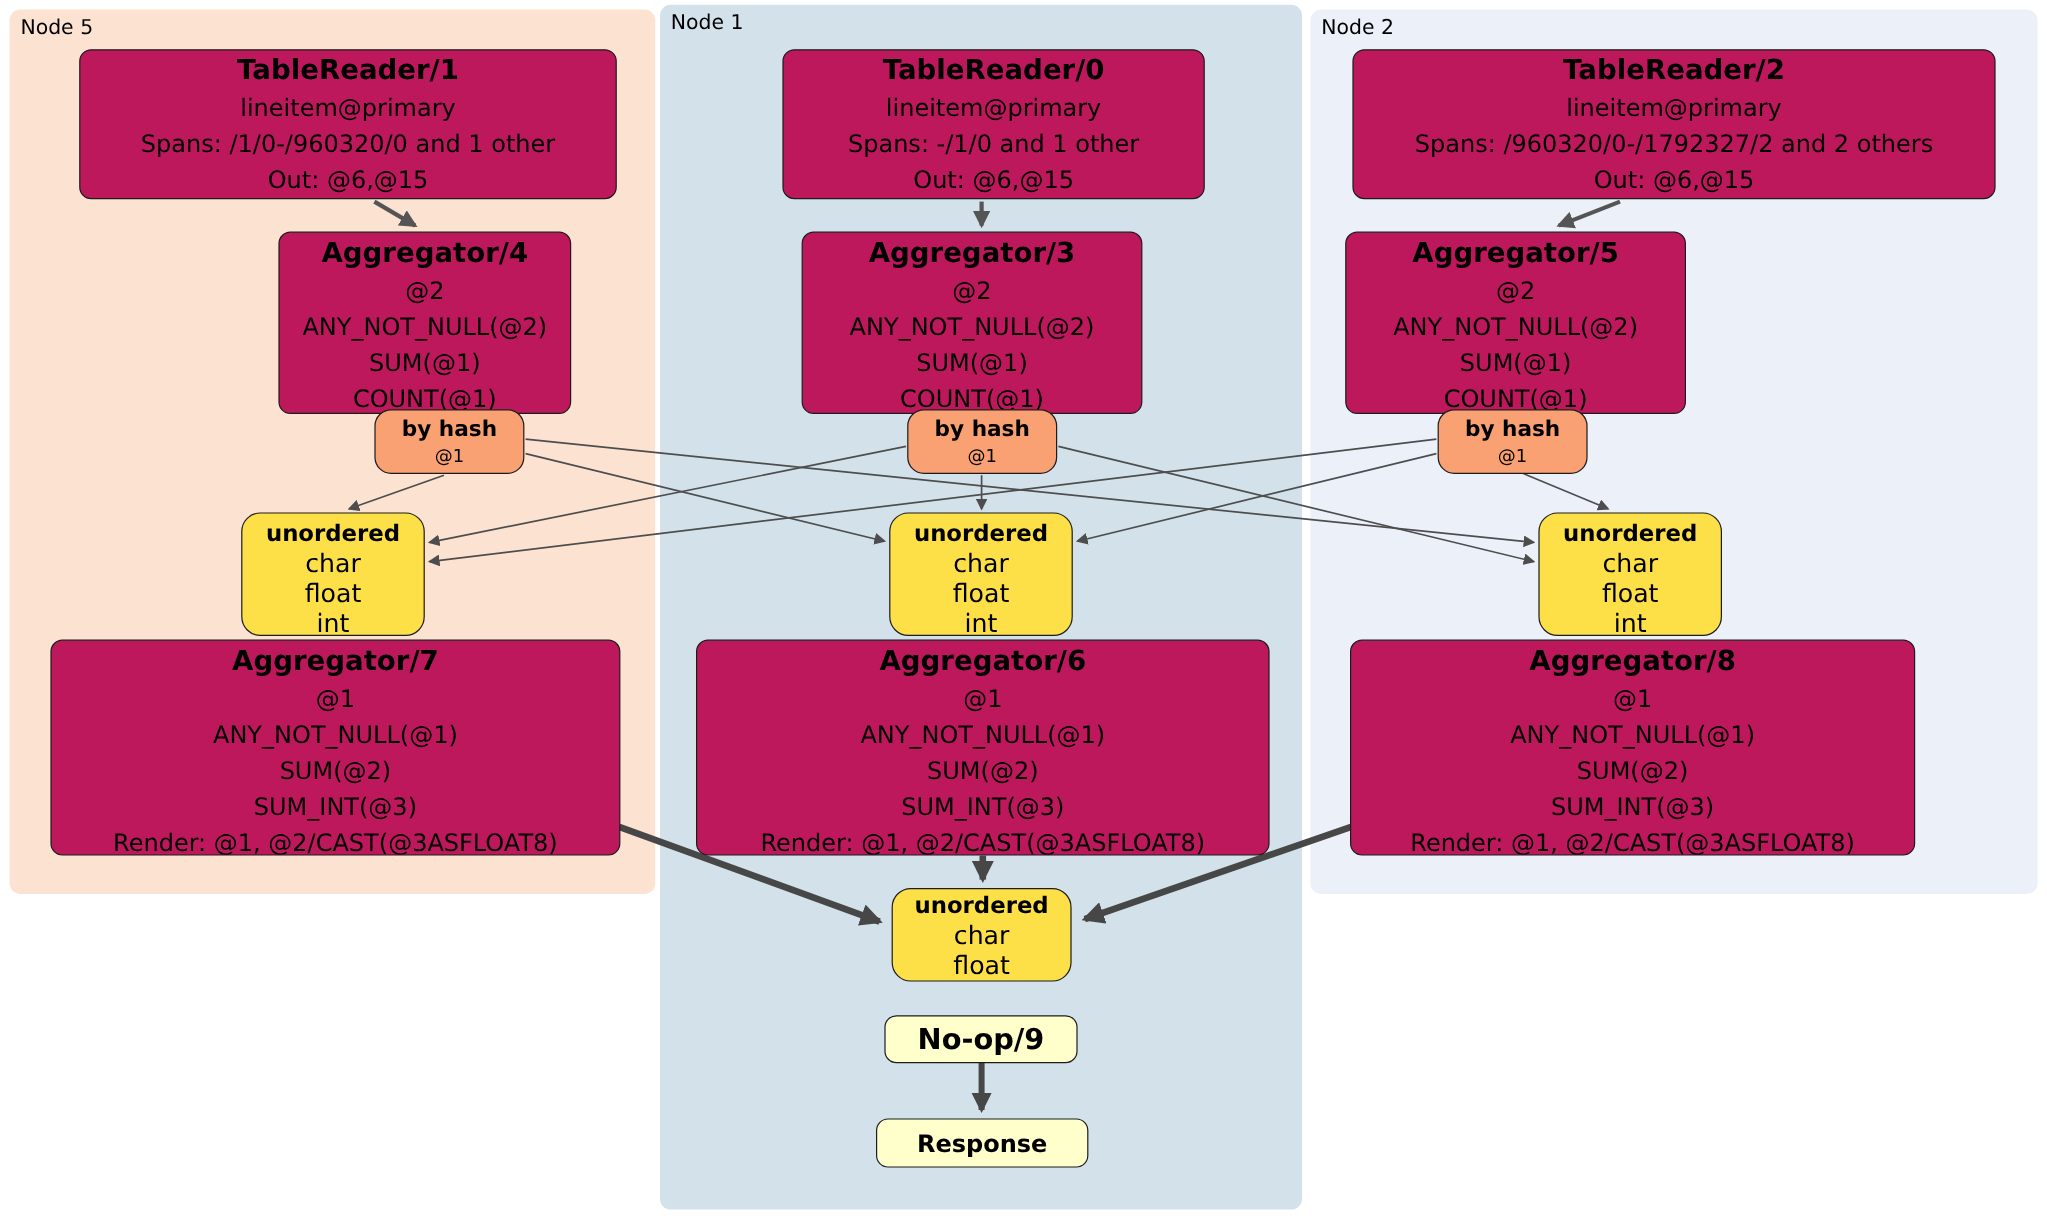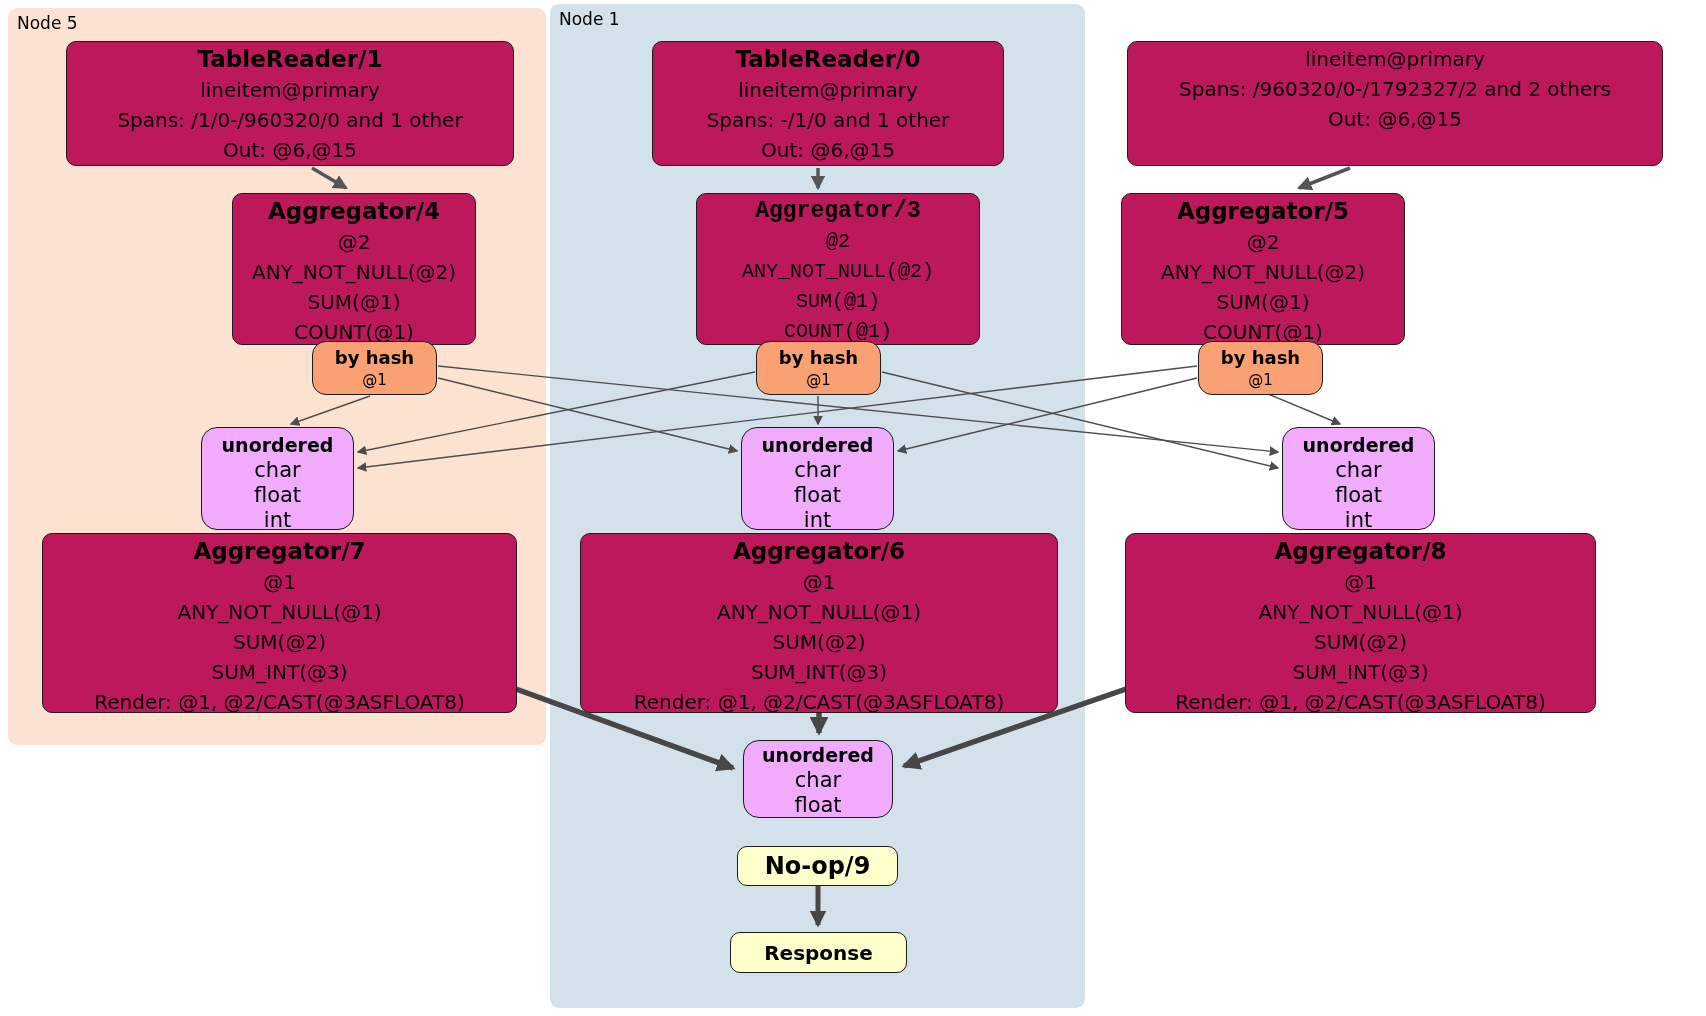--- a/index.html
+++ b/index.html
@@ -8,37 +8,40 @@
   .region { position:absolute; border-radius:9px; }
   .region-label { position:absolute; top:5px; left:9px; font-size:17px; line-height:20px; }
   svg.edges { position:absolute; left:0; top:0; }
   .box { position:absolute; box-sizing:border-box; border:1.5px solid #1c1c1c; text-align:center; overflow:hidden; }
   .proc { background:#be185d; border-radius:10px; padding-top:2px; }
   .proc .title { font-weight:bold; font-size:23px; line-height:31px; white-space:nowrap; }
   .proc .line  { font-size:20px; line-height:30px; white-space:nowrap; }
   .router { background:#f9a172; border-radius:14px; }
   .router .title { font-weight:bold; font-size:18px; line-height:25px; padding-top:3px; }
   .router .line  { font-size:15px; line-height:20px; }
-  .sync { background:#f0abfc; border-radius:16px; }
+  .sync { background:#fde047; border-radius:16px; }
   .sync .title { font-weight:bold; font-size:19px; line-height:26px; padding-top:4px; }
   .sync .line  { font-size:21px; line-height:25px; }
   .terminal { background:#ffffcc; border-radius:10px; }
   .terminal .title { font-weight:bold; font-size:24px; }
   .vcenter { display:flex; align-items:center; justify-content:center; }
 </style>
 </head>
 <body>
 
 <div class="canvas">
 
   <div class="region" style="left:8px; top:8px; width:538px; height:737px; background:#fce3d1;">
     <span class="region-label">Node 5</span>
   </div>
   <div class="region" style="left:550px; top:4px; width:535px; height:1004px; background:#d3e1eb;">
     <span class="region-label">Node 1</span>
+  </div>
+  <div class="region" style="left:1092px; top:8px; width:606px; height:737px; background:#ebf0f9;">
+    <span class="region-label">Node 2</span>
   </div>
 
   <svg class="edges" width="1706" height="1016" viewBox="0 0 1706 1016">
     <defs>
       <marker id="ah-s" viewBox="0 0 10 10" refX="8.5" refY="5" markerWidth="7" markerHeight="7" orient="auto-start-reverse">
         <path d="M0,0 L10,5 L0,10 z" fill="#4d4d4d"></path>
       </marker>
       <marker id="ah-m" viewBox="0 0 10 10" refX="8.5" refY="5" markerWidth="4.2" markerHeight="4.2" orient="auto-start-reverse">
         <path d="M0,0 L10,5 L0,10 z" fill="#555555"></path>
       </marker>
@@ -74,33 +77,34 @@
     <div class="line">Spans: /1/0-/960320/0 and 1 other</div>
     <div class="line">Out: @6,@15</div>
   </div>
   <div class="box proc" style="left:652px; top:41px; width:352px; height:125px;">
     <div class="title">TableReader/0</div>
     <div class="line">lineitem@primary</div>
     <div class="line">Spans: -/1/0 and 1 other</div>
     <div class="line">Out: @6,@15</div>
   </div>
   <div class="box proc" style="left:1127px; top:41px; width:536px; height:125px;">
+    <div class="title">TableReader/2</div>
     <div class="line">lineitem@primary</div>
     <div class="line">Spans: /960320/0-/1792327/2 and 2 others</div>
     <div class="line">Out: @6,@15</div>
   </div>
 
   <div class="box proc" style="left:232px; top:193px; width:244px; height:152px;">
     <div class="title">Aggregator/4</div>
     <div class="line">@2</div>
     <div class="line">ANY_NOT_NULL(@2)</div>
     <div class="line">SUM(@1)</div>
     <div class="line">COUNT(@1)</div>
   </div>
-  <div class="box proc" style="left:696px; top:193px; width:284px; height:152px;font-family:Liberation Mono, monospace;">
+  <div class="box proc" style="left:668px; top:193px; width:284px; height:152px;">
     <div class="title">Aggregator/3</div>
     <div class="line">@2</div>
     <div class="line">ANY_NOT_NULL(@2)</div>
     <div class="line">SUM(@1)</div>
     <div class="line">COUNT(@1)</div>
   </div>
   <div class="box proc" style="left:1121px; top:193px; width:284px; height:152px;">
     <div class="title">Aggregator/5</div>
     <div class="line">@2</div>
     <div class="line">ANY_NOT_NULL(@2)</div>

